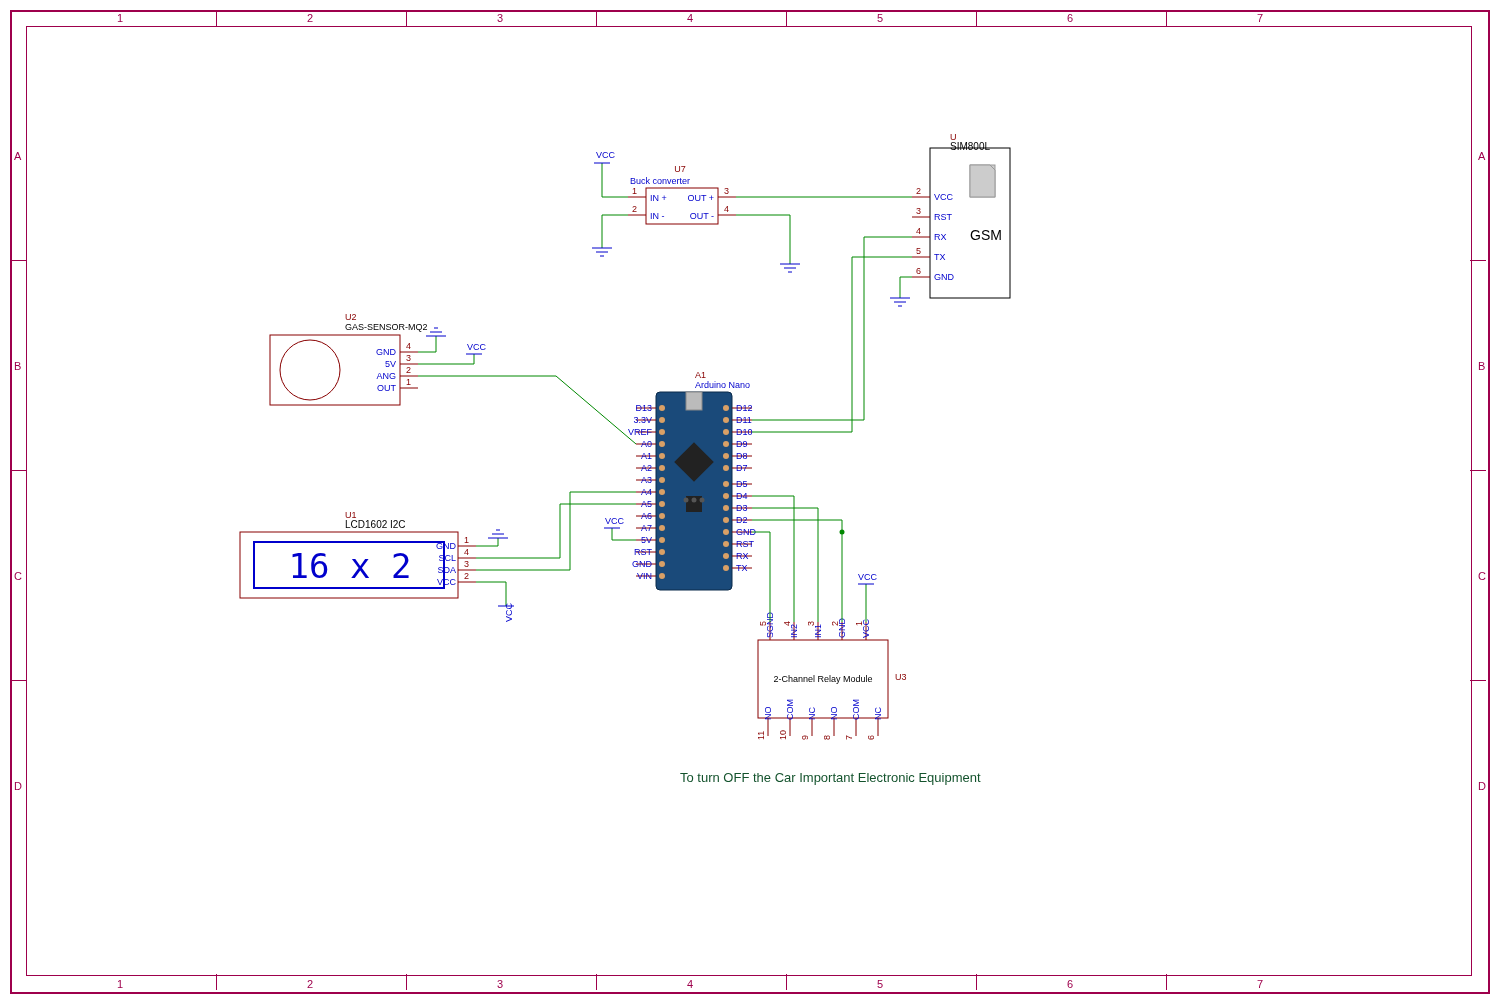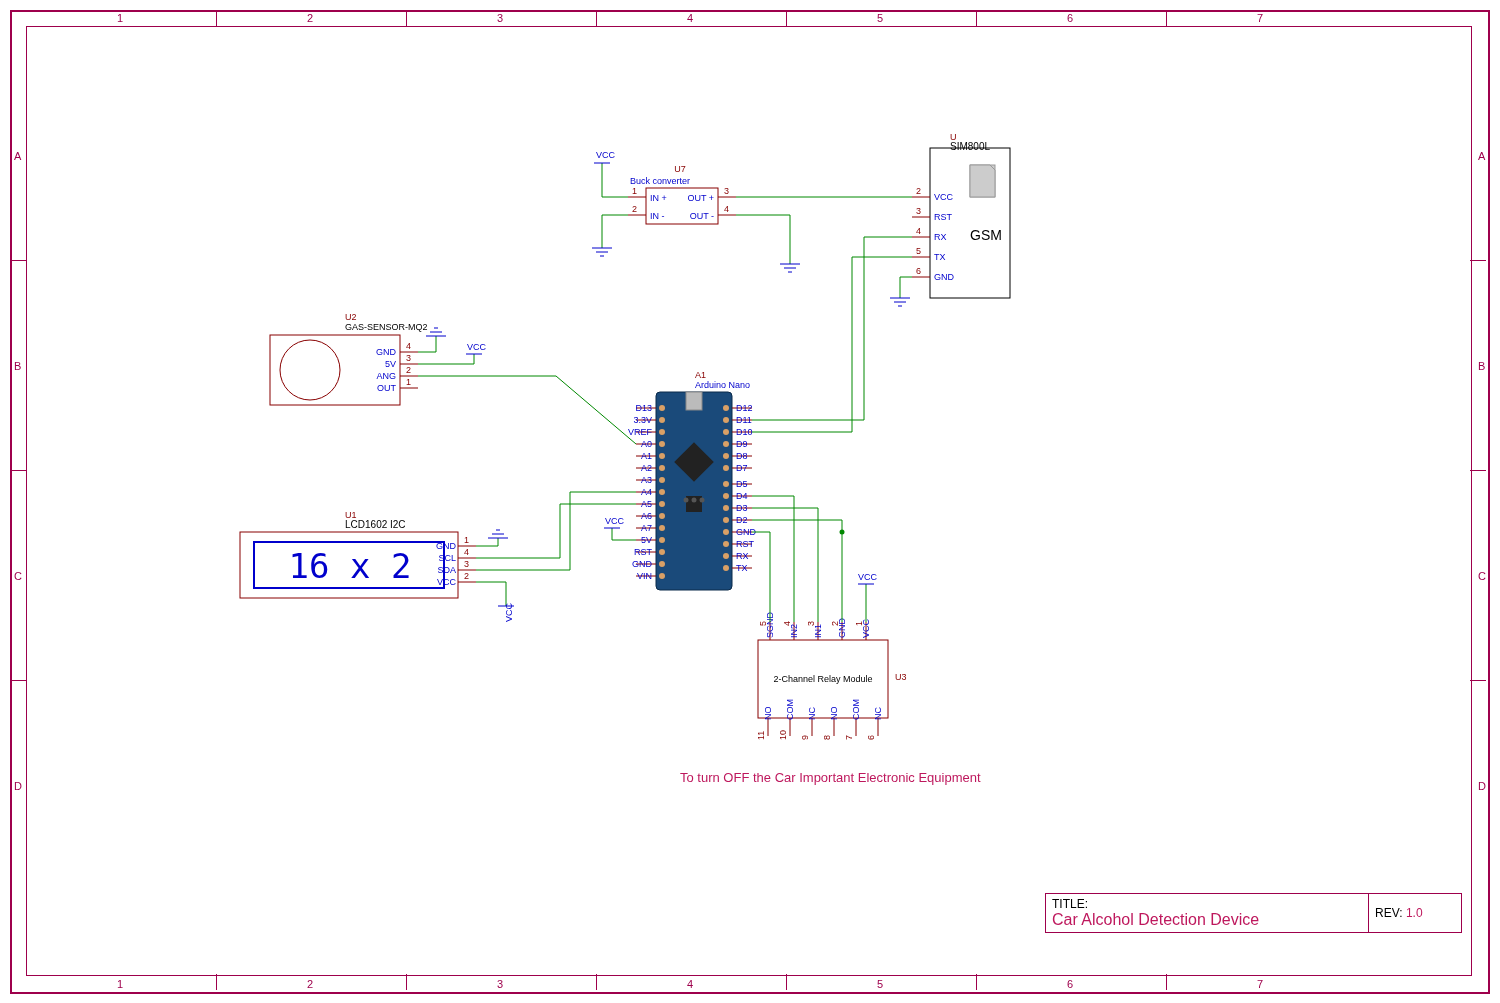--- a/index.html
+++ b/index.html
@@ -10,21 +10,21 @@
     width: 1500px;
     height: 1003px;
     position: relative;
     overflow: hidden;
   }
   .abs { position: absolute; }
   .border-outer { border: 2px solid #9e004c; }
   .border-inner { border: 1px solid #9e004c; }
   .ruler-text { font-size: 11px; color: #9e004c; }
   .ruler-tick { background: #9e004c; }
-  .blue { color: #be185d; text-align: center; }
+  .blue { color: #14532d; text-align: center; }
   .wire { stroke: #008800; stroke-width: 1; fill: none; }
   .pinline { stroke: #880000; stroke-width: 1; }
   .pintext { font-size: 9px; fill: #0000cc; }
   .pinnum { font-size: 9px; fill: #880000; }
   .comp-box { fill: none; stroke: #880000; stroke-width: 1; }
   .gnd { stroke: #0000cc; stroke-width: 1; fill: none; }
   svg { position: absolute; top:0; left:0; }
   .title-block td { border: 1px solid #9e004c; padding: 3px 6px; font-size: 12px; }
   .title-block { border-collapse: collapse; }
 </style>
@@ -452,21 +452,14 @@
   <polyline points="752,508 818,508 818,622" class="wire"></polyline>
   <polyline points="752,496 794,496 794,622" class="wire"></polyline>
   <circle cx="842" cy="532" r="2.5" fill="#008800"></circle>
 
 </svg>
 
 <div class="abs blue" style="left:680px;top:770px;font-size:13px;">To turn OFF the Car Important Electronic Equipment</div>
 
 <table class="abs title-block" style="left:1045px;top:893px;">
   <tbody>
-      <tr>
-    <td colspan="3" style="width:310px;">
-      <span>TITLE:</span><br>
-      <span class="blue" style="font-size:16px;">Car Alcohol Detection Device</span>
-    </td>
-    <td style="width:80px;"><span>REV:</span>&nbsp;<span class="blue">1.0</span></td>
-  </tr>
 </tbody>
   </table>
 
 </body></html>

